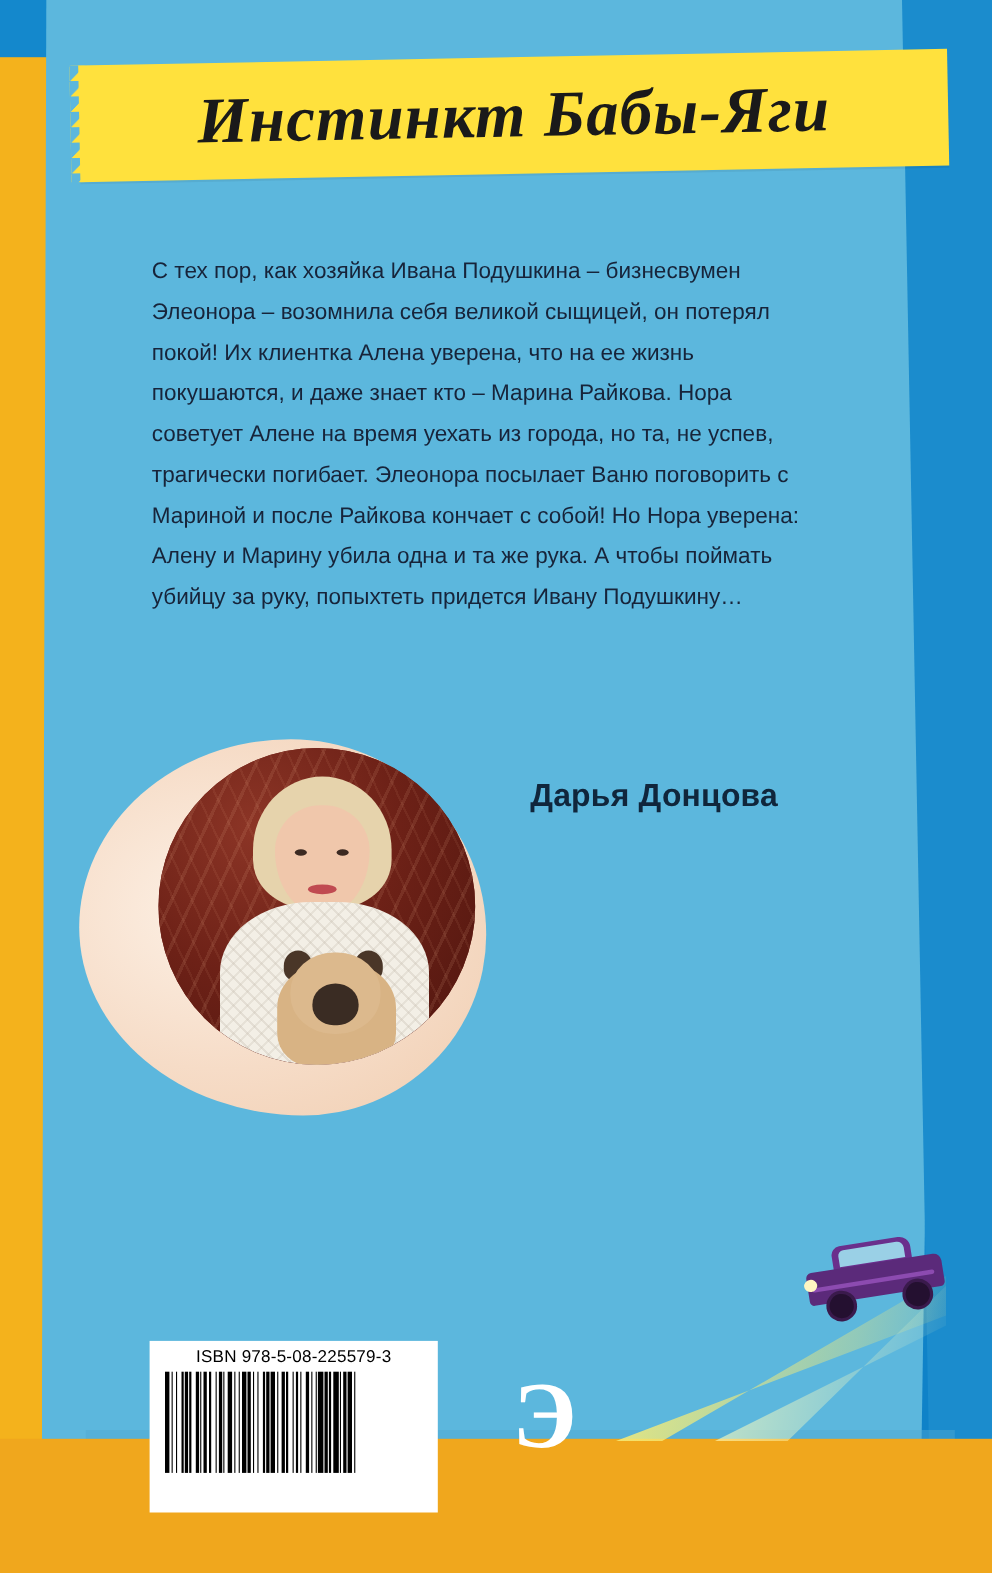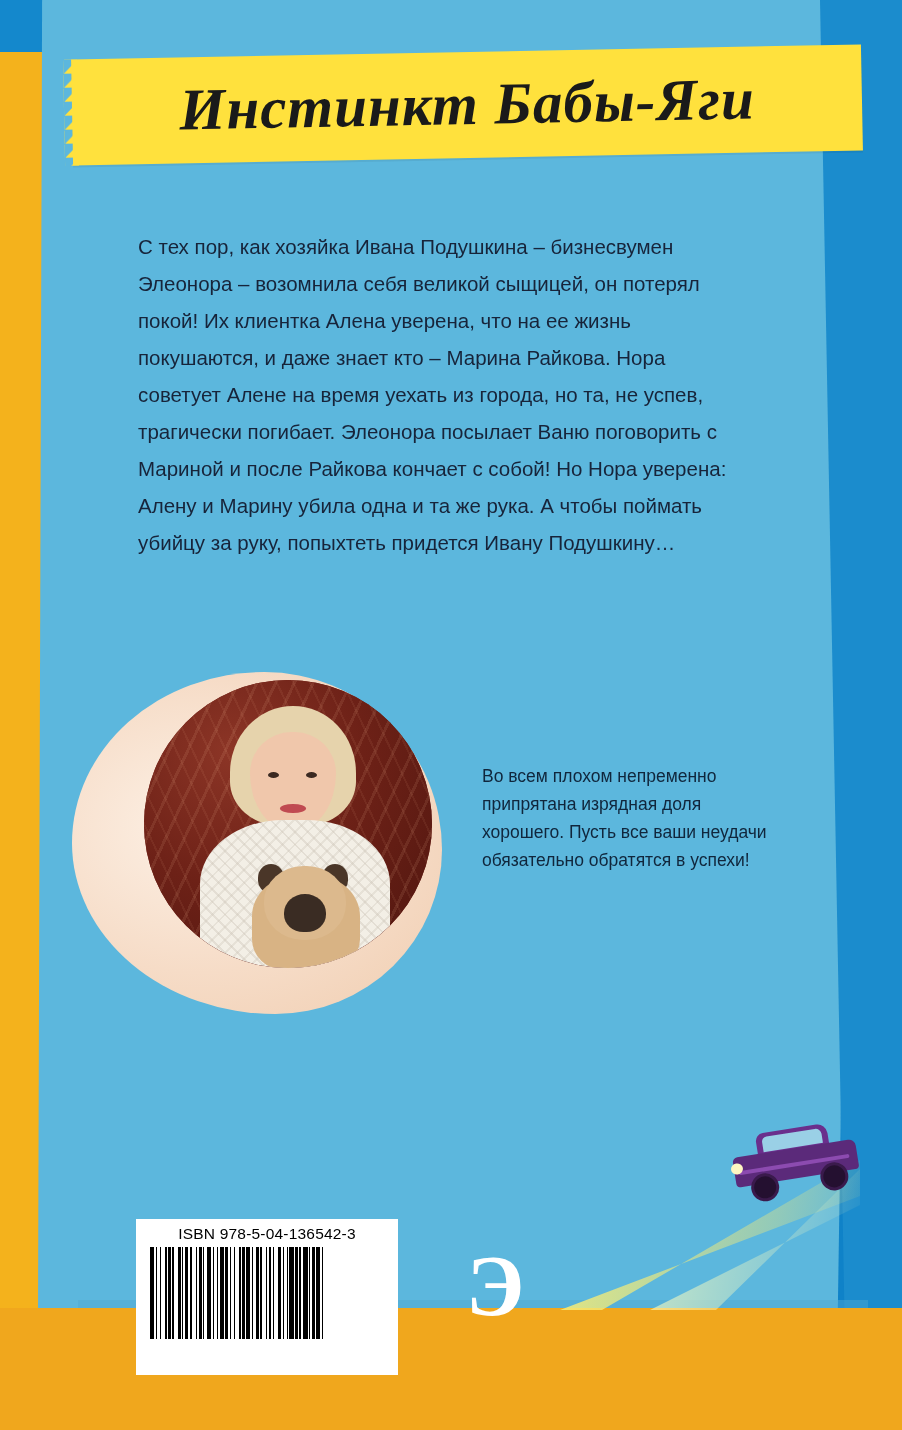--- a/index.html
+++ b/index.html
@@ -428,38 +428,38 @@
         <div class="ph-lace"></div>
       </div>
       <div class="ph-dog-ear-l"></div>
       <div class="ph-dog-ear-r"></div>
       <div class="ph-dog-body"></div>
       <div class="ph-dog-head"></div>
       <div class="ph-dog-face"></div>
     </div>
   </div>
 
-  <div class="author-quote">Во всем плохом непременно припрятана изрядная доля хорошего. Пусть все ваши неудачи обязательно обратятся в успехи!</div>
+  <div class="author-name">Дарья Донцова</div>
 
   <div class="car-beams">
     <div class="beam1"></div>
     <div class="beam2"></div>
   </div>
   <div class="car">
     <div class="car-roof"></div>
     <div class="car-win"></div>
     <div class="car-body"></div>
     <div class="car-stripe"></div>
     <div class="car-lamp"></div>
     <div class="car-wheel-l"></div>
     <div class="car-wheel-r"></div>
   </div>
 
   <div class="barcode-box">
-    <div class="isbn-text">ISBN 978-5-04-136542-3</div>
+    <div class="isbn-text">ISBN 978-5-08-225579-3</div>
     <div class="bars" id="bars">
         <span style="width: 4.2px; background: rgb(0, 0, 0); height: 100%;"></span>
         <span style="width: 1.4px; background: transparent;"></span>
         <span style="width: 1.4px; background: rgb(0, 0, 0);"></span>
         <span style="width: 2.8px; background: transparent;"></span>
         <span style="width: 1.4px; background: rgb(0, 0, 0);"></span>
         <span style="width: 4.2px; background: transparent;"></span>
         <span style="width: 1.4px; background: rgb(0, 0, 0);"></span>
         <span style="width: 1.4px; background: transparent;"></span>
         <span style="width: 2.8px; background: rgb(0, 0, 0);"></span>

